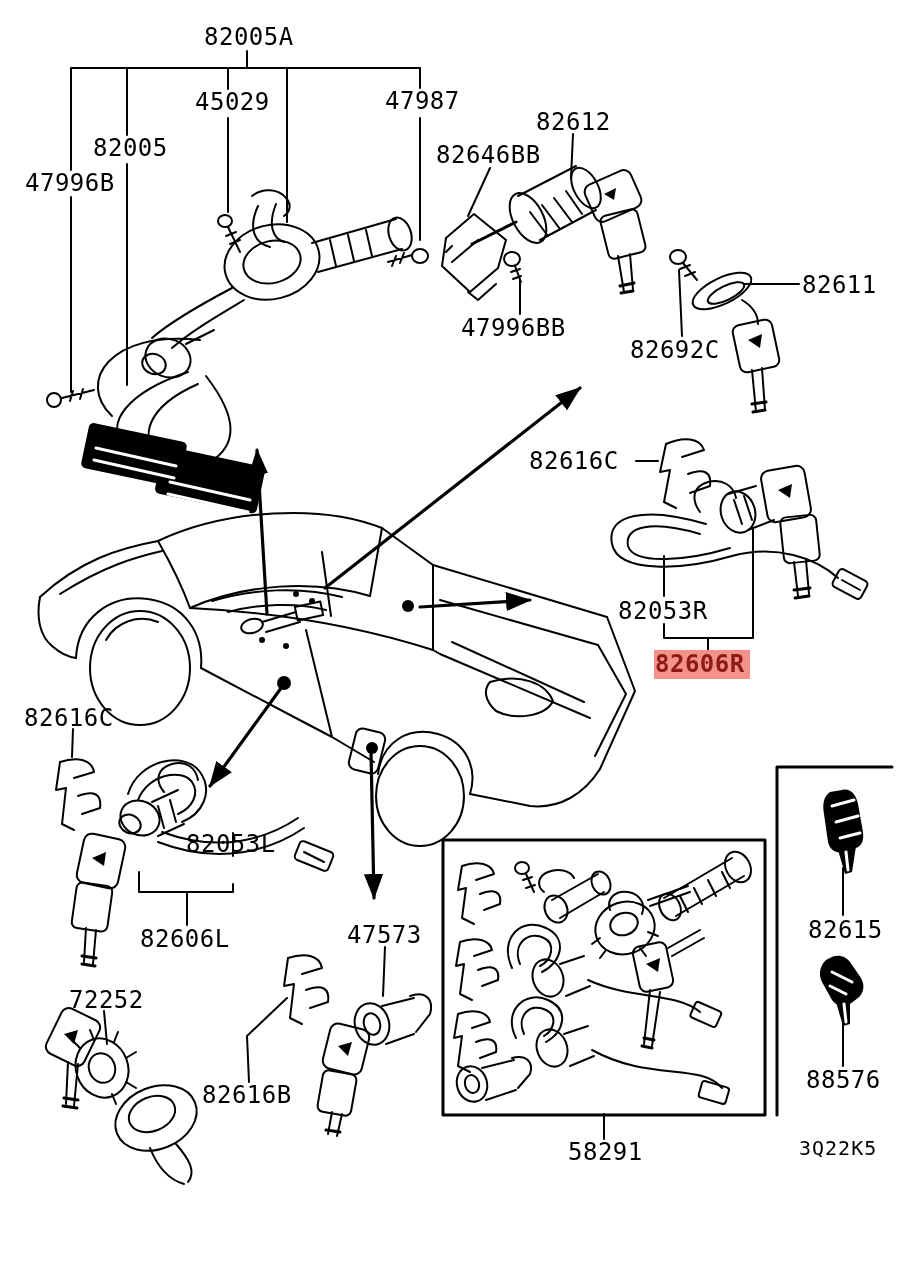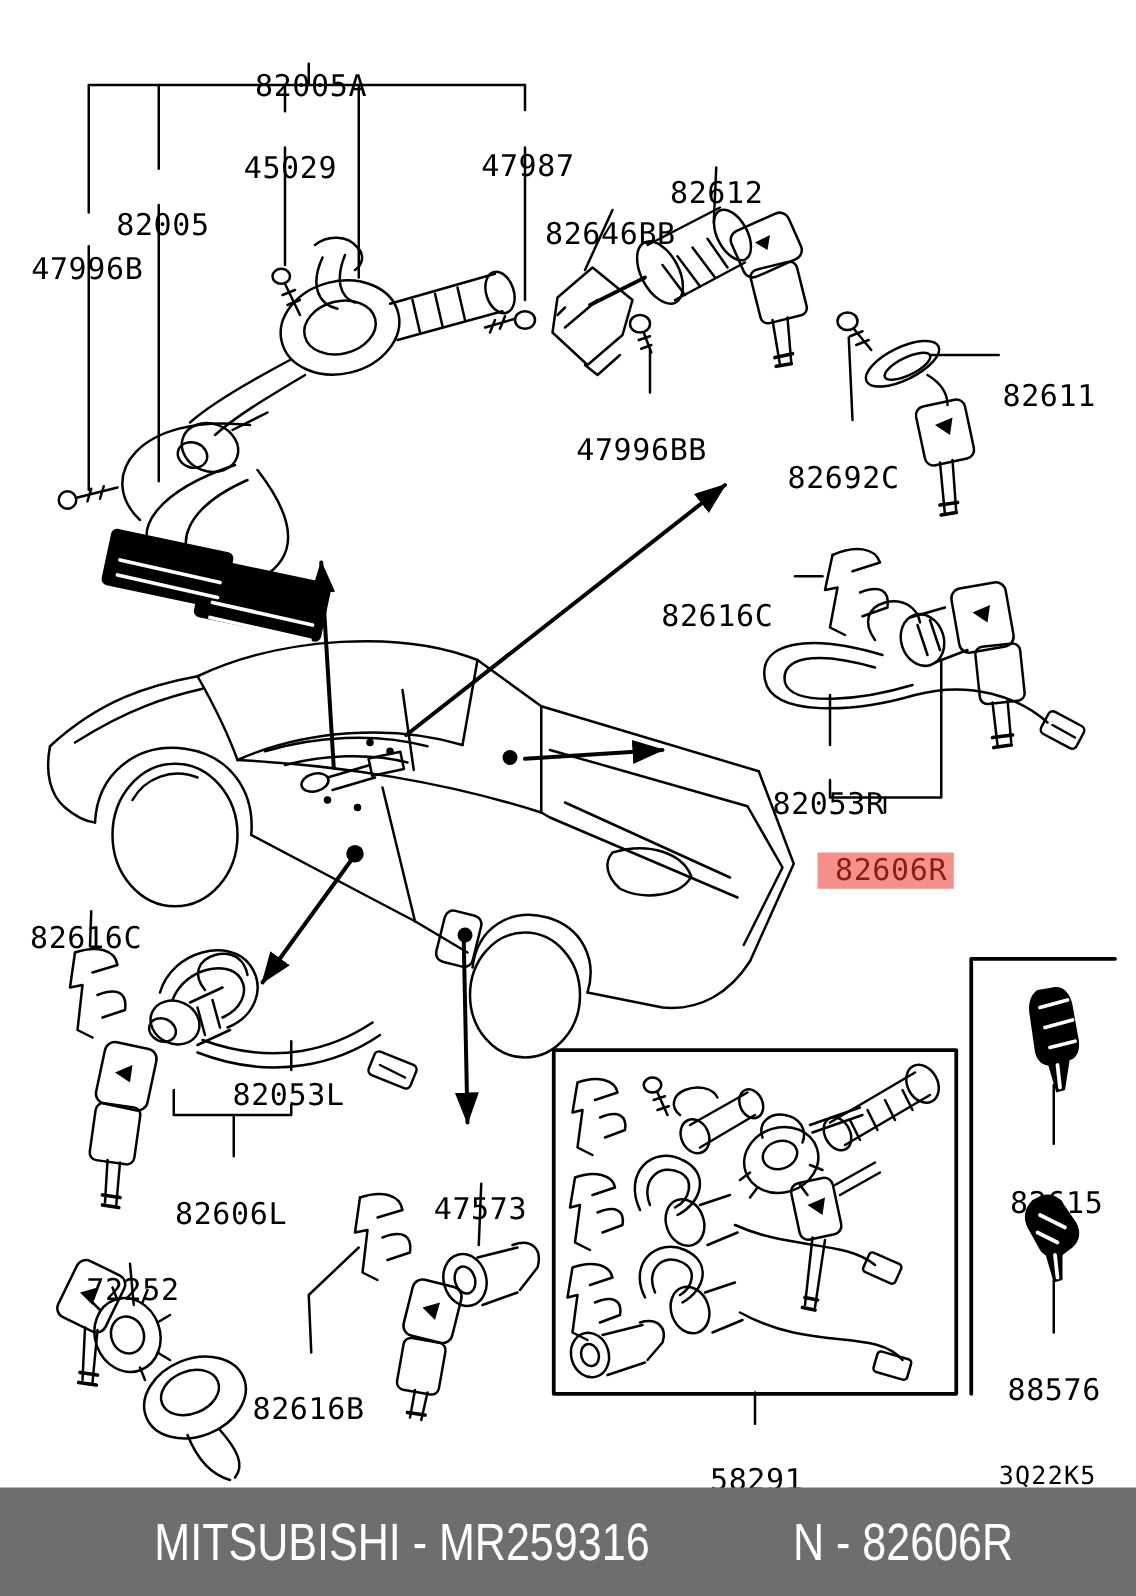--- a/index.html
+++ b/index.html
@@ -1,23 +1,23 @@
 <!DOCTYPE html>
 <html style="--paper: #ffffff; --ink: #000000; --highlight-bg: #f4918b; --highlight-fg: #8c1b13; --footer-bg: #6e6e6e; --footer-fg: #ffffff;"><head>
 <meta charset="utf-8">
 <style>
   html,body{margin:0;padding:0;background:#888;}
   .stage{position:relative;width:909px;height:1277px;background:var(--paper,#fff);overflow:hidden;
          font-family:"DejaVu Sans Mono",monospace;}
   .art{position:absolute;left:0;top:0;}
   .plabel{position:absolute;font-size:24px;letter-spacing:.5px;color:var(--ink,#000);
-          white-space:nowrap;line-height:1;margin-top:32px;}
+          white-space:nowrap;line-height:1;}
   .plabel.small{font-size:20px;letter-spacing:1px;}
   .plabel.hl{background:var(--highlight-bg,#f4918b);color:var(--highlight-fg,#8c1b13);
-             padding:2px 5px 3px 14px;font-weight:normal;}
+             padding:2px 5px 3px 1px;font-weight:bold;}
   .footer{position:absolute;left:0;top:1190px;width:909px;height:87px;
           background:var(--footer-bg,#6e6e6e);display:flex;align-items:center;
           justify-content:center;gap:52px;}
   .footer span{font-family:"Liberation Sans",sans-serif;font-size:42px;color:var(--footer-fg,#fff);
           transform:scaleX(.82);white-space:nowrap;}
   svg *{vector-effect:none;}
 </style>
 </head>
 <body>
 
@@ -364,18 +364,14 @@
 <div class="plabel" style="left:186px;top:832px">82053L</div>
 <div class="plabel" style="left:140px;top:927px">82606L</div>
 <div class="plabel" style="left:69px;top:988px">72252</div>
 <div class="plabel" style="left:202px;top:1083px">82616B</div>
 <div class="plabel" style="left:347px;top:923px">47573</div>
 <div class="plabel" style="left:568px;top:1140px">58291</div>
 <div class="plabel" style="left:808px;top:918px">82615</div>
 <div class="plabel" style="left:806px;top:1068px">88576</div>
 <div class="plabel small" style="left:799px;top:1138px">3Q22K5</div>
 
-<div class="footer">
-  <span>MITSUBISHI - MR259316</span>
-  <span>N - 82606R</span>
+
 </div>
 
-</div>
-
 </body></html>

